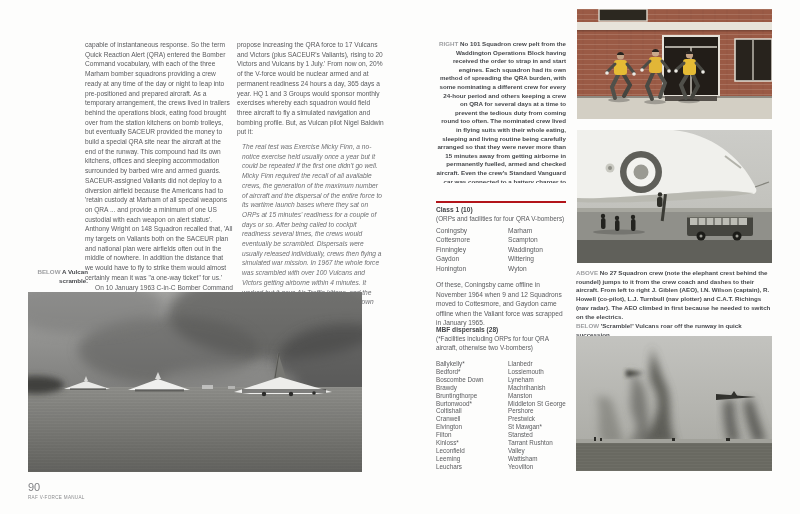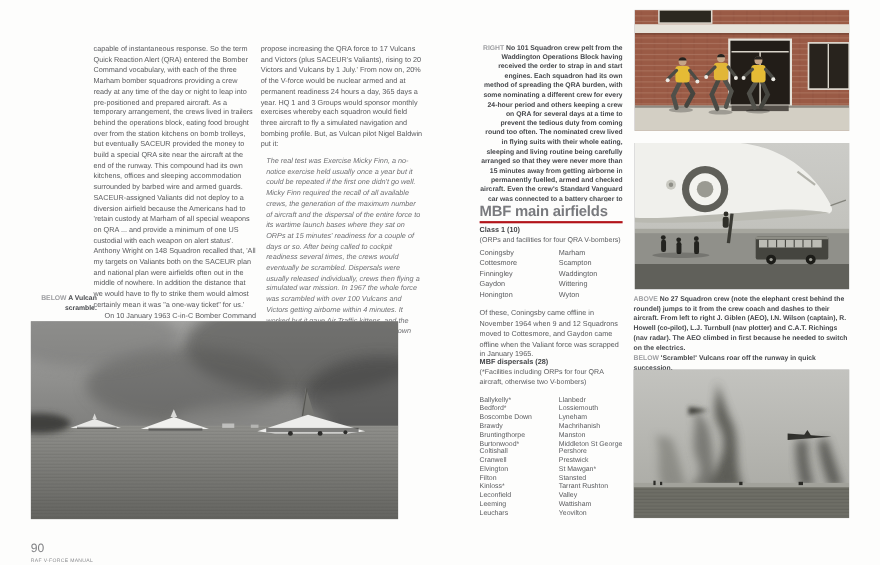--- a/index.html
+++ b/index.html
@@ -95,31 +95,30 @@
       <polygon points="246,86 250,60 258,86" fill="#777773"></polygon>
       <path d="M247,86 L251,61" stroke="#555551" stroke-width="1" fill="none"></path>
       <polygon points="206,100 252,85 304,100 288,102 222,102" fill="#ededeb"></polygon>
       <rect x="214" y="97" width="84" height="4" fill="#343432" opacity=".6"></rect>
       <circle cx="236" cy="102" r="2.2" fill="#2c2c2a"></circle>
       <circle cx="263" cy="102" r="2.2" fill="#2c2c2a"></circle>
       <circle cx="286" cy="101" r="1.8" fill="#2c2c2a"></circle>
     </svg>
   </div>
 
-  <div class="abs" style="left:28px;top:482px;margin-top:12px;">
+  <div class="abs" style="left:28px;top:482px;">
     <div class="folio-num">90</div>
     <div class="folio-label">RAF V-FORCE MANUAL</div>
   </div>
 
   <div class="abs cap cap-right" style="left:436px;top:40px;width:130px;height:143px;overflow:hidden;line-height:8.6px;">
     <span class="cap-label">RIGHT</span>
     <span>No 101 Squadron crew pelt from the Waddington Operations Block having received the order to strap in and start engines. Each squadron had its own method of spreading the QRA burden, with some nominating a different crew for every 24-hour period and others keeping a crew on QRA for several days at a time to prevent the tedious duty from coming round too often. The nominated crew lived in flying suits with their whole eating, sleeping and living routine being carefully arranged so that they were never more than 15 minutes away from getting airborne in permanently fuelled, armed and checked aircraft. Even the crew's Standard Vanguard car was connected to a battery charger to ensure ease of starting.</span>
   </div>
 
-  <div class="abs heading" style="left:436px;top:184px;width:130px;">MBF main airfields</div>
   <div class="abs rule" style="left: 436px; top: 201px; width: 130px; background: rgb(178, 20, 26);"></div>
 
   <div class="abs sub-title" style="left:436px;top:206px;">Class 1 (10)</div>
   <div class="abs sub-note" style="left:436px;top:215px;width:132px;">(ORPs and facilities for four QRA V-bombers)</div>
 
   <div class="abs af-list c1" style="left:436px;top:226px;width:70px;">
     <div class="li">Coningsby</div>
     <div class="li">Cottesmore</div>
     <div class="li">Finningley</div>
     <div class="li">Gaydon</div>

